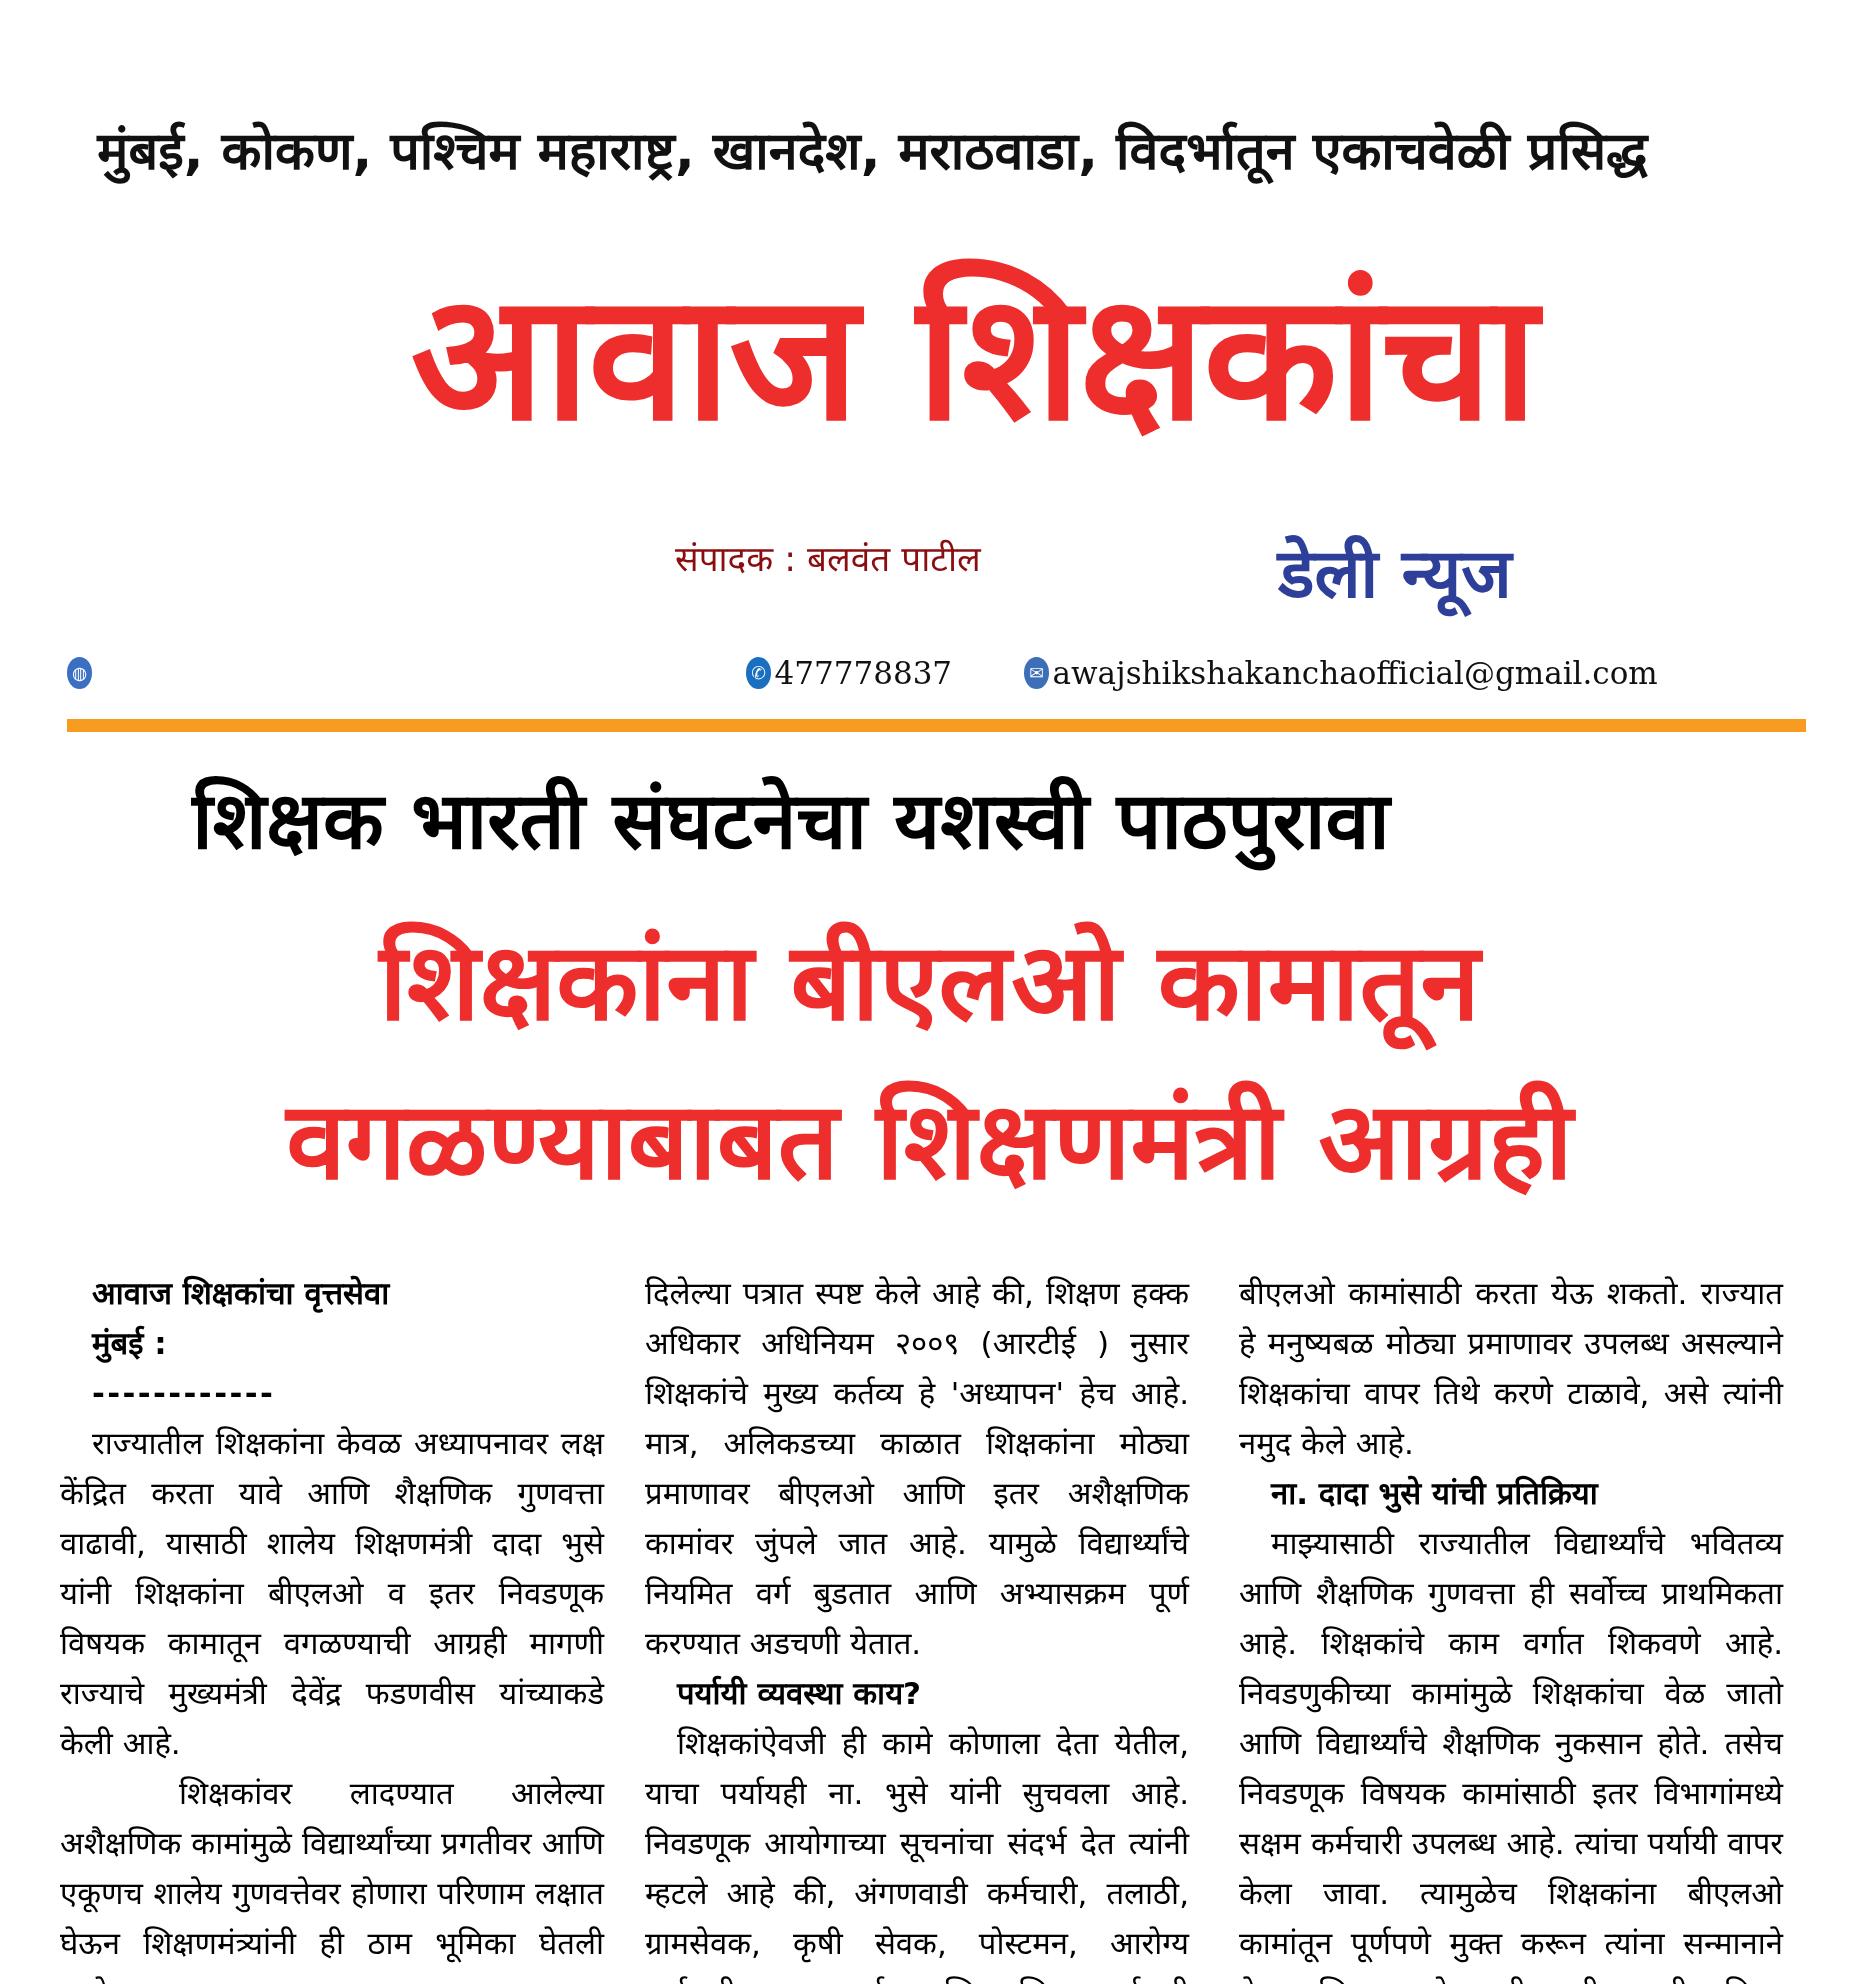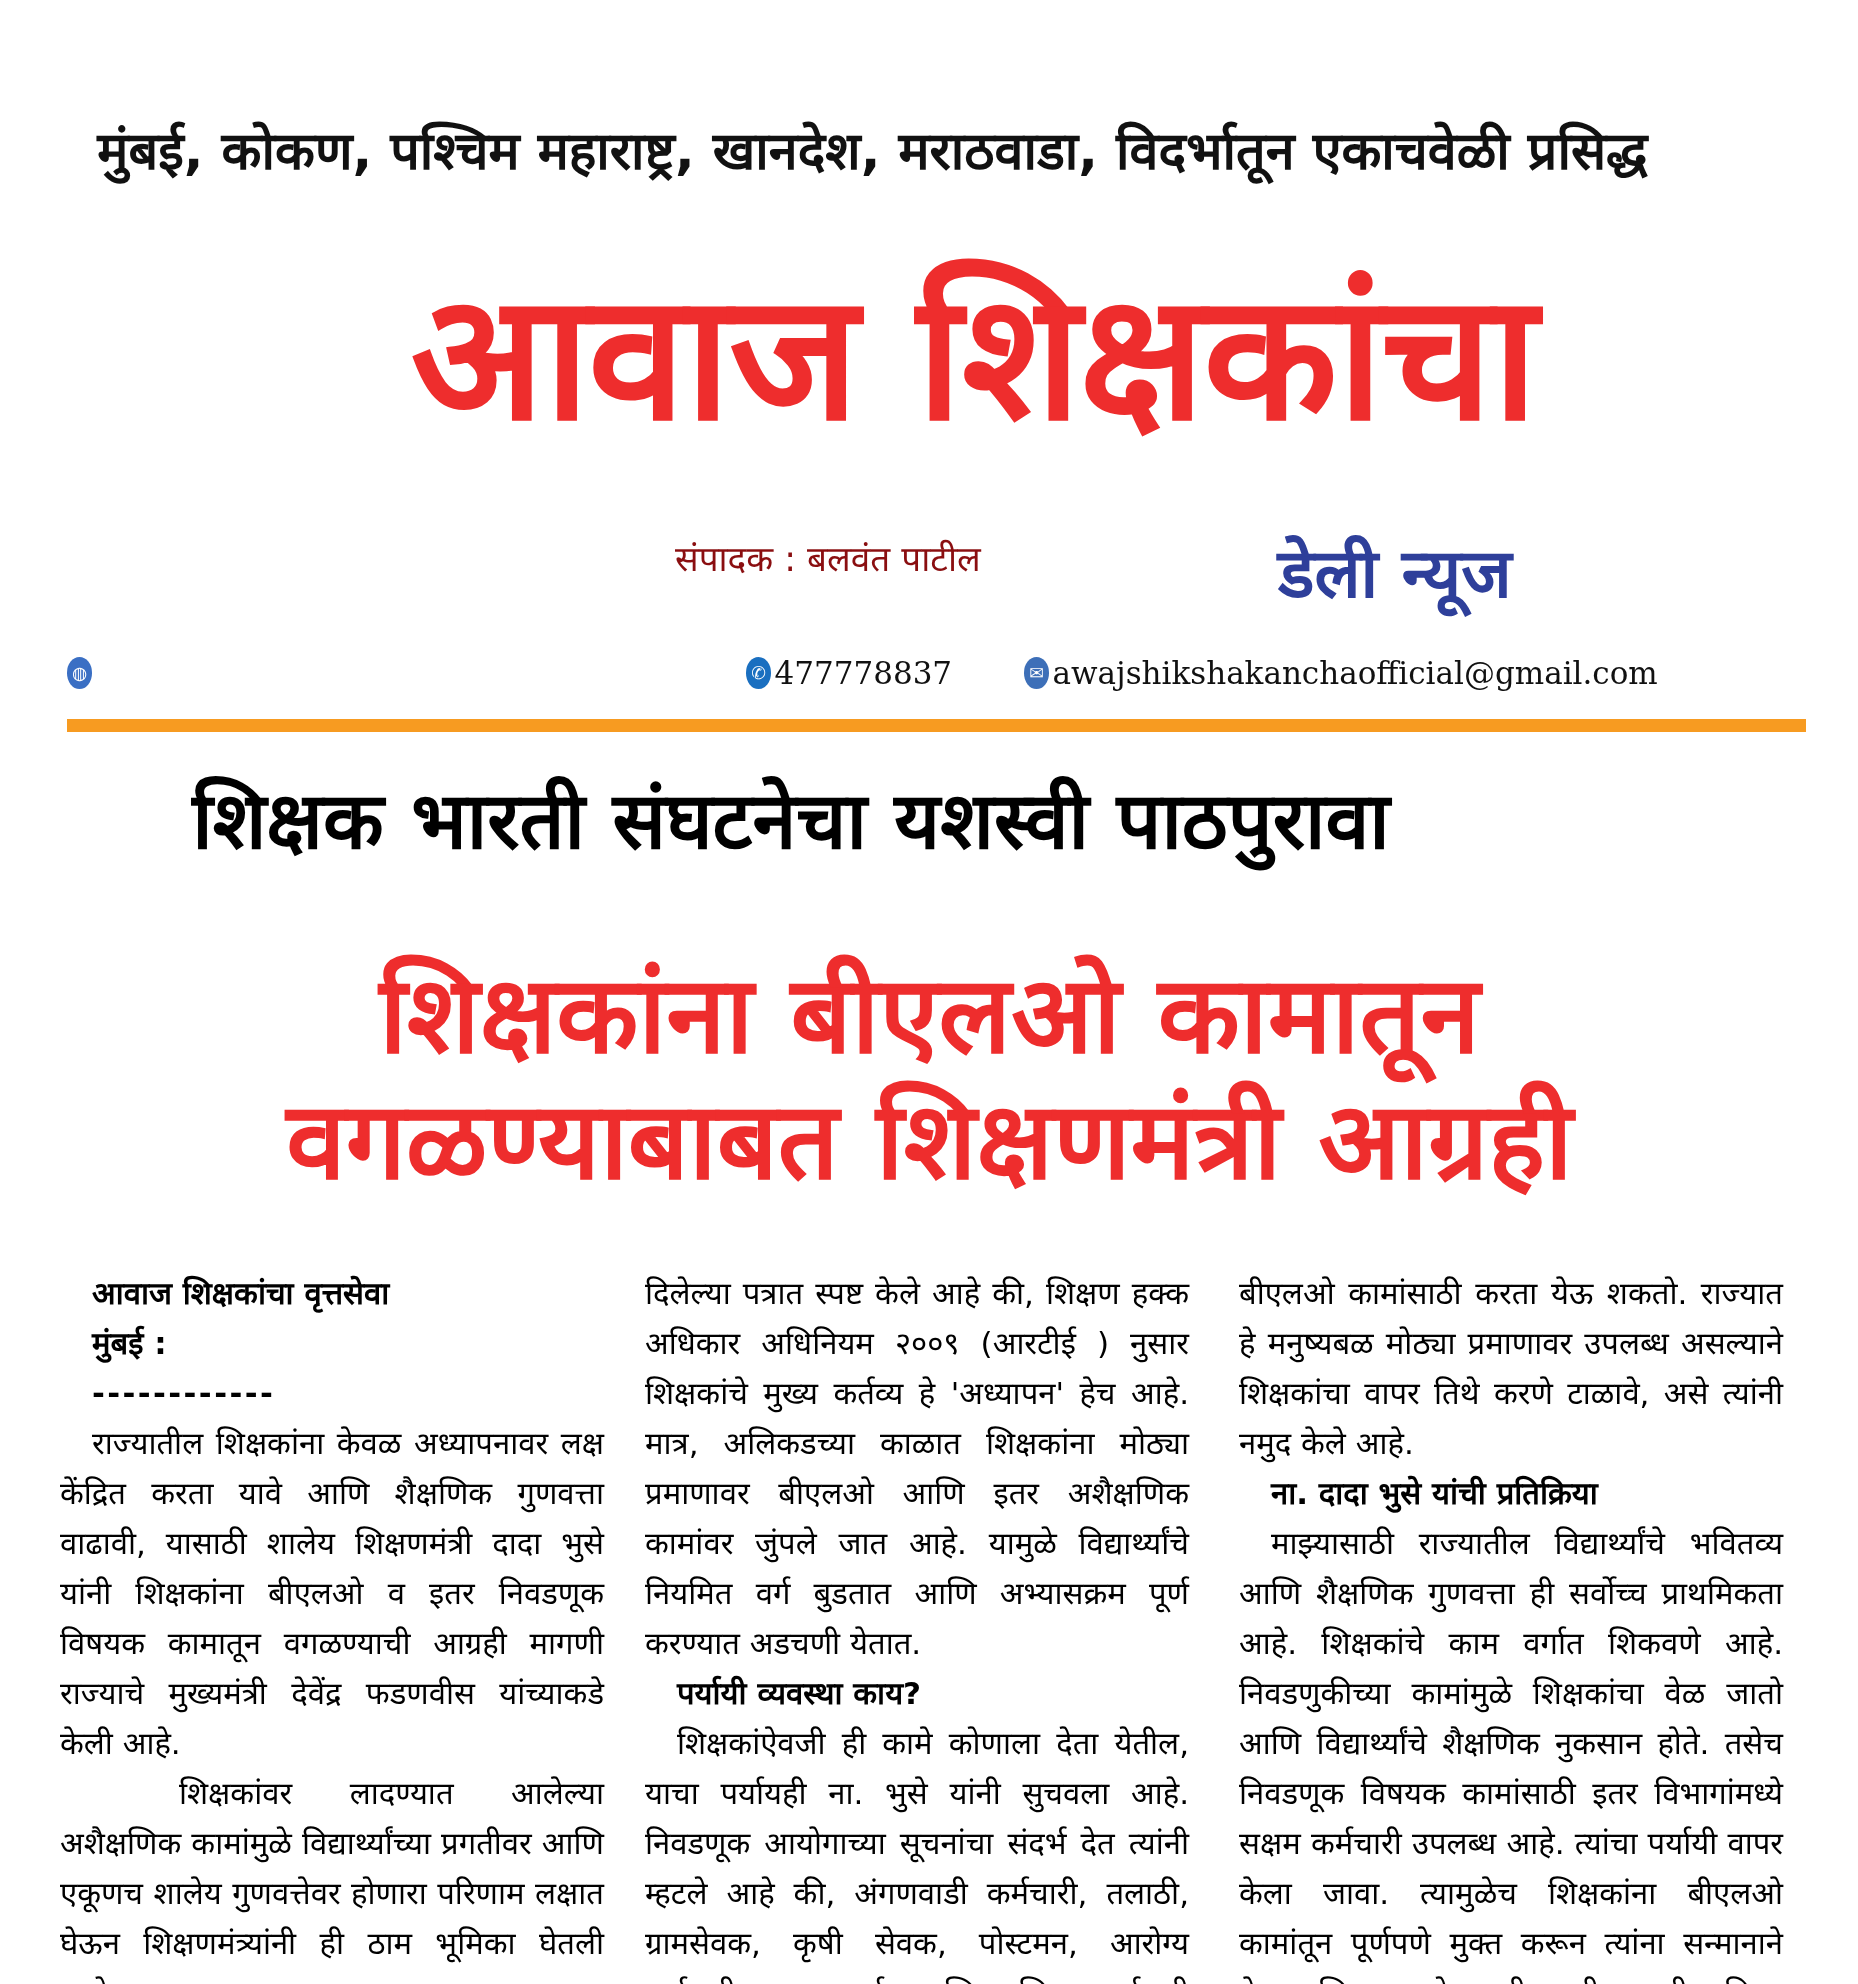--- a/index.html
+++ b/index.html
@@ -11,21 +11,21 @@
   .daily{left:1278px;top:540px;font-size:68px;font-weight:bold;color:#2e3f9a;line-height:1;}
   .contact-row{left:67px;top:651px;width:1727px;height:44px;}
   .contact{position:absolute;top:0;display:flex;align-items:center;height:44px;font-family:"DejaVu Serif",serif;font-size:31px;color:#111;}
   .cicon{width:25.4px;height:32px;border-radius:50%;display:inline-flex;align-items:center;justify-content:center;color:#fff;font-size:17.5px;margin-right:24px;}
   .cicon.web{background:#3a6fc4;}
   .cicon.phone{background:#1a6fc0;margin-right:3.2px;}
   .cicon.mail{background:#3d6fb8;margin-right:3.2px;}
   .orange-rule{left:67px;top:719px;width:1739px;height:12.7px;background:#f79b21;}
   .h-black{left:0;width:1582px;top:780px;text-align:center;font-size:79px;font-weight:bold;color:#000;line-height:1.05;}
   .h-red{left:0;width:1859px;text-align:center;font-size:107px;font-weight:bold;color:#ee2d2d;line-height:1;}
-  .h-red.l1{top:962px;}
+  .h-red.l1{top:929px;}
   .h-red.l2{top:1088px;}
   .col{top:1268px;width:544px;font-size:31px;line-height:1.02;text-align:justify;}
   .col p{margin:0;padding:0;text-indent:32px;line-height:50px;}
   .col p.noindent{text-indent:0;}
   .col .sub{font-weight:bold;text-indent:32px;line-height:50px;margin:0;}
   .col .dash{text-indent:32px;line-height:50px;font-weight:bold;letter-spacing:2.4px;margin:0;}
   .c1{left:60px;}
   .c2{left:645px;}
   .c3{left:1239px;}
 </style>

